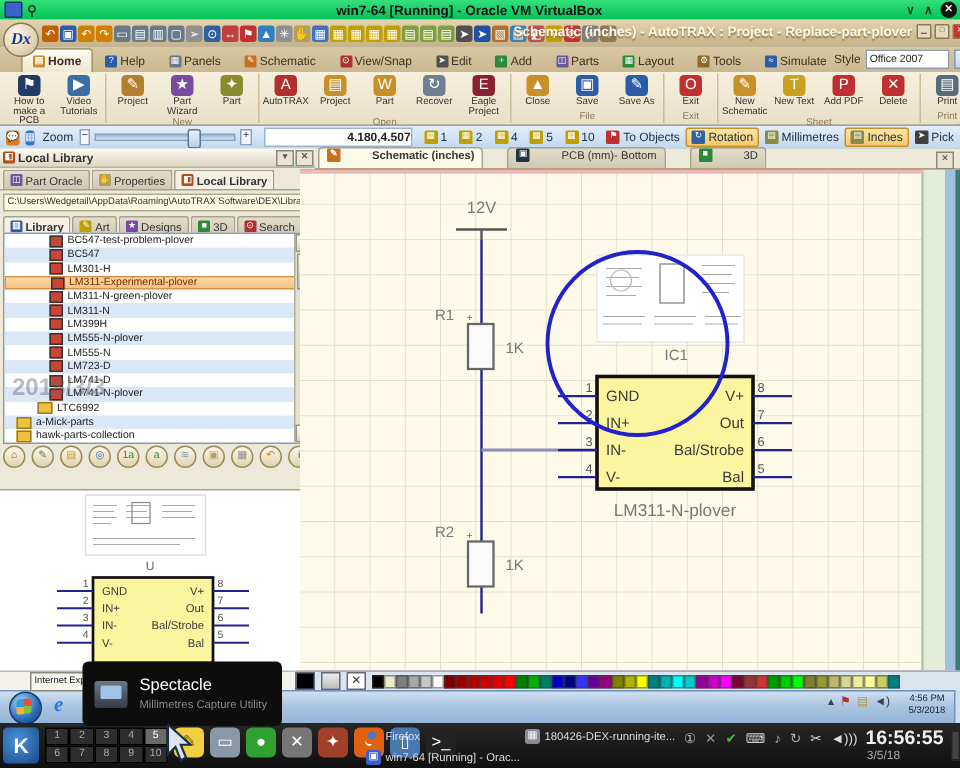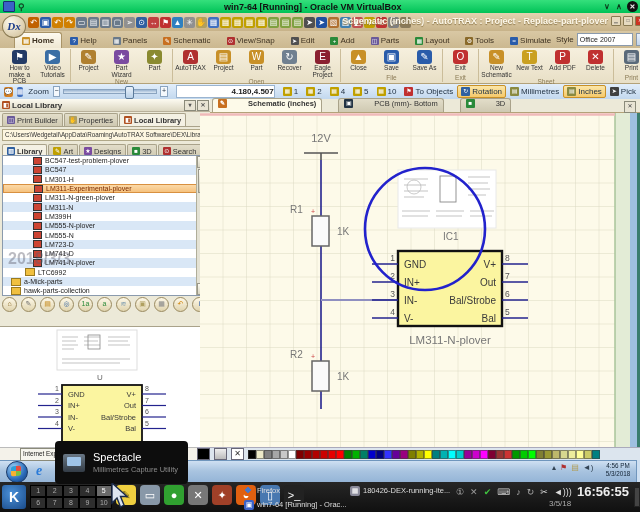--- a/index.html
+++ b/index.html
@@ -143,21 +143,21 @@
   .pcell.active{background:#6a6a6a;color:#fff}
   #launchers{left:116px;top:485px;display:flex;gap:4px}
   .lic{width:20px;height:20px;border-radius:4px;font-size:11px;line-height:20px;text-align:center;color:#fff}
   #ff-task{left:244px;top:484px;width:102px;height:13px}
   #img-task{left:350px;top:484px;width:104px;height:13px}
   #vbox-task{left:244px;top:498px;width:110px;height:13px}
   .ktask{display:flex;align-items:center;gap:3px;font-size:7.5px;color:#ddd;white-space:nowrap;overflow:hidden}
   .ktask .kti{width:10px;height:10px;border-radius:2px;flex:none;font-size:7px;line-height:10px;text-align:center;color:#fff}
   #kde-tray{left:456px;top:487px;display:flex;gap:6px;align-items:center;font-size:9px;color:#bbb}
   #kde-clock{left:549px;top:484px;width:80px;text-align:right;color:#eee;font-size:13px;font-weight:bold}
-  #kde-date{left:549px;top:499px;width:80px;text-align:left;color:#aaa;font-size:8px}
+  #kde-date{left:549px;top:499px;width:80px;text-align:center;color:#aaa;font-size:8px}
   #kde-edge{left:634px;top:487px;width:4px;height:18px;background:#444;border:1px solid #222}
   
   #spectacle{left:55px;top:441px;width:133px;height:43px;background:#0d0d0d;border-radius:4px;
     z-index:60;display:flex;align-items:center;padding-left:8px;box-sizing:border-box;gap:8px}
   #spec-icon{width:22px;height:18px;background:linear-gradient(#6a7886,#333c46);border-radius:2px;position:relative}
   #spec-icon:after{content:"";position:absolute;left:4px;top:3px;width:14px;height:9px;background:#9fc4e8;border-radius:1px}
   #spec-title{color:#fff;font-size:11px}
   #spec-sub{color:#8a8a8a;font-size:7.5px;margin-top:2px}
   #tooltip{left:20px;top:448px;width:38px;height:11px;background:#f6f5ee;border:1px solid #8a8a7a;
     font-size:6.3px;line-height:10px;padding-left:2px;color:#222;z-index:55;white-space:nowrap;overflow:hidden}
@@ -450,21 +450,21 @@
   <div id="lp-title">
     <span class="pi" style="background:#b05020;width:8px;height:8px;border-radius:1px;color:#fff;font-size:6px;line-height:8px;text-align:center;margin-right:2px">◧</span>
     <span>Local Library</span>
     <span class="sp"></span>
     <span class="lpb">▾</span>
     <span class="lpb">✕</span>
   </div>
   <div class="tabrow" id="lp-tabs">
       <span class="ptab">
         <span class="pi" style="background: rgb(106, 90, 154);">◫</span>
-        <span>Print Builder</span>
+        <span>Part Oracle</span>
       </span>
       <span class="ptab">
         <span class="pi" style="background: rgb(176, 160, 96);">✋</span>
         <span>Properties</span>
       </span>
       <span class="ptab active">
         <span class="pi" style="background: rgb(176, 80, 32);">◧</span>
         <span>Local Library</span>
       </span>
     </div>

